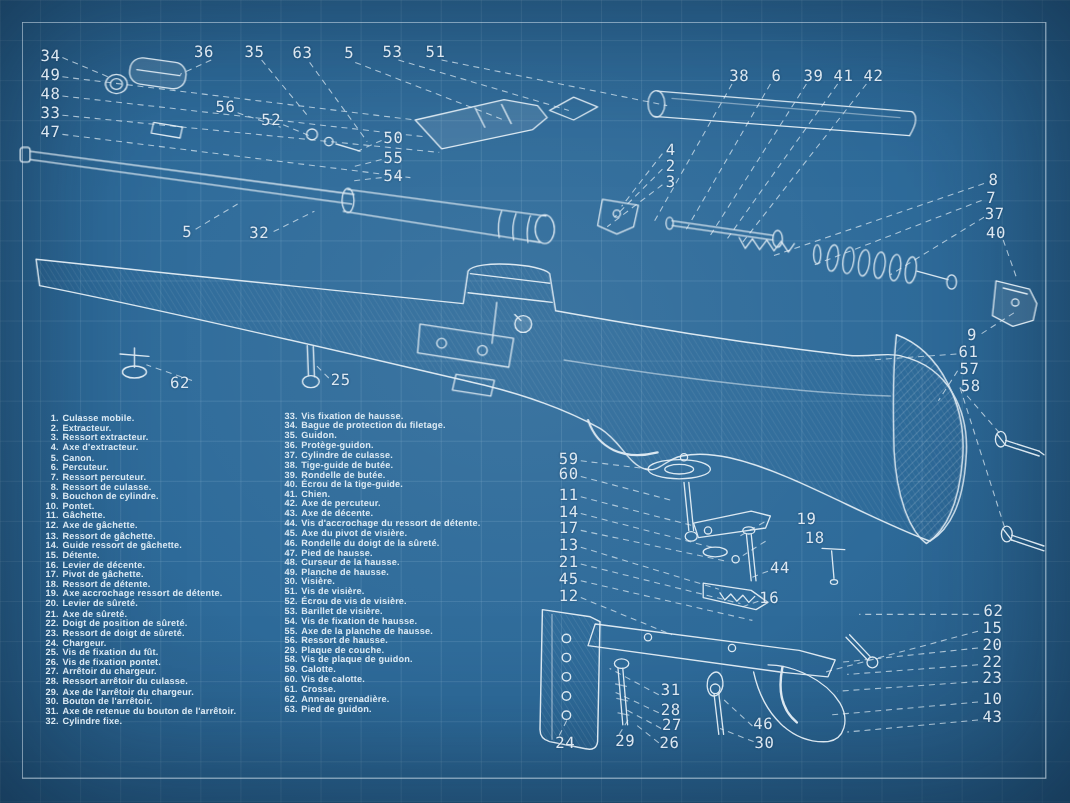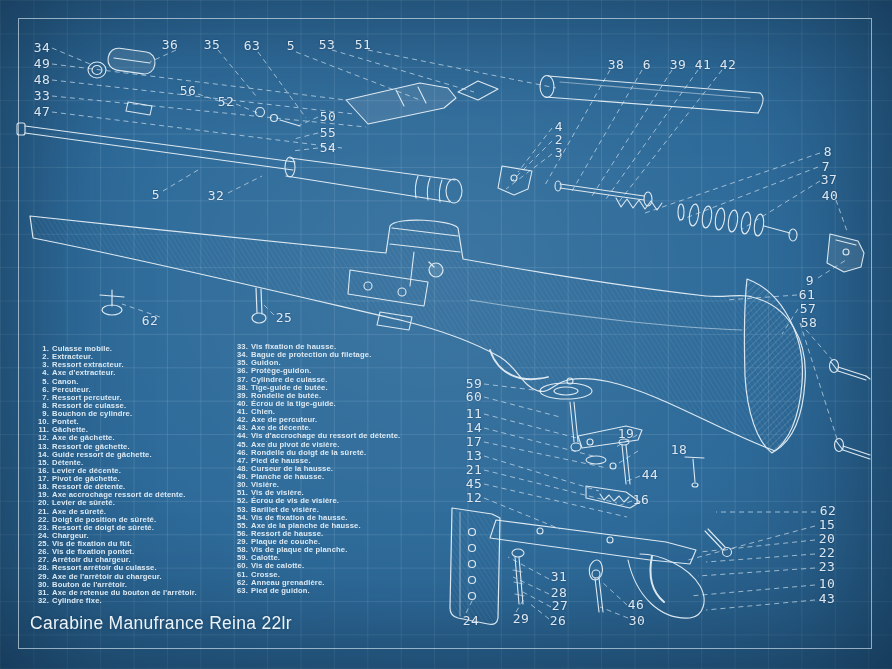--- a/index.html
+++ b/index.html
@@ -519,21 +519,21 @@
       <div class="part-row">
         <span class="pnum">56.</span>
         <span class="plabel">Ressort de hausse.</span>
       </div>
       <div class="part-row">
         <span class="pnum">29.</span>
         <span class="plabel">Plaque de couche.</span>
       </div>
       <div class="part-row">
         <span class="pnum">58.</span>
-        <span class="plabel">Vis de plaque de planche.</span>
+        <span class="plabel">Vis de plaque de guidon.</span>
       </div>
       <div class="part-row">
         <span class="pnum">59.</span>
         <span class="plabel">Calotte.</span>
       </div>
       <div class="part-row">
         <span class="pnum">60.</span>
         <span class="plabel">Vis de calotte.</span>
       </div>
       <div class="part-row">
@@ -589,35 +589,34 @@
       <div class="callout" style="left: 284px; top: 317px;">25</div>
       <div class="callout" style="left: 474px; top: 383px;">59</div>
       <div class="callout" style="left: 474px; top: 396px;">60</div>
       <div class="callout" style="left: 474px; top: 413px;">11</div>
       <div class="callout" style="left: 474px; top: 427px;">14</div>
       <div class="callout" style="left: 474px; top: 441px;">17</div>
       <div class="callout" style="left: 474px; top: 455px;">13</div>
       <div class="callout" style="left: 474px; top: 469px;">21</div>
       <div class="callout" style="left: 474px; top: 483px;">45</div>
       <div class="callout" style="left: 474px; top: 497px;">12</div>
-      <div class="callout" style="left: 626px; top: 433px;">19</div>
+      <div class="callout" style="left: 672px; top: 433px;">19</div>
       <div class="callout" style="left: 679px; top: 449px;">18</div>
       <div class="callout" style="left: 650px; top: 474px;">44</div>
       <div class="callout" style="left: 641px; top: 499px;">16</div>
       <div class="callout" style="left: 828px; top: 510px;">62</div>
       <div class="callout" style="left: 827px; top: 524px;">15</div>
       <div class="callout" style="left: 827px; top: 538px;">20</div>
       <div class="callout" style="left: 827px; top: 552px;">22</div>
       <div class="callout" style="left: 827px; top: 566px;">23</div>
       <div class="callout" style="left: 827px; top: 583px;">10</div>
       <div class="callout" style="left: 827px; top: 598px;">43</div>
       <div class="callout" style="left: 471px; top: 620px;">24</div>
       <div class="callout" style="left: 521px; top: 618px;">29</div>
       <div class="callout" style="left: 559px; top: 576px;">31</div>
       <div class="callout" style="left: 559px; top: 592px;">28</div>
       <div class="callout" style="left: 560px; top: 605px;">27</div>
       <div class="callout" style="left: 558px; top: 620px;">26</div>
       <div class="callout" style="left: 636px; top: 604px;">46</div>
       <div class="callout" style="left: 637px; top: 620px;">30</div>
     </div>
 
-  <div class="title">Carabine Manufrance Reina 22lr</div>
 </div>
 
 </body></html>

